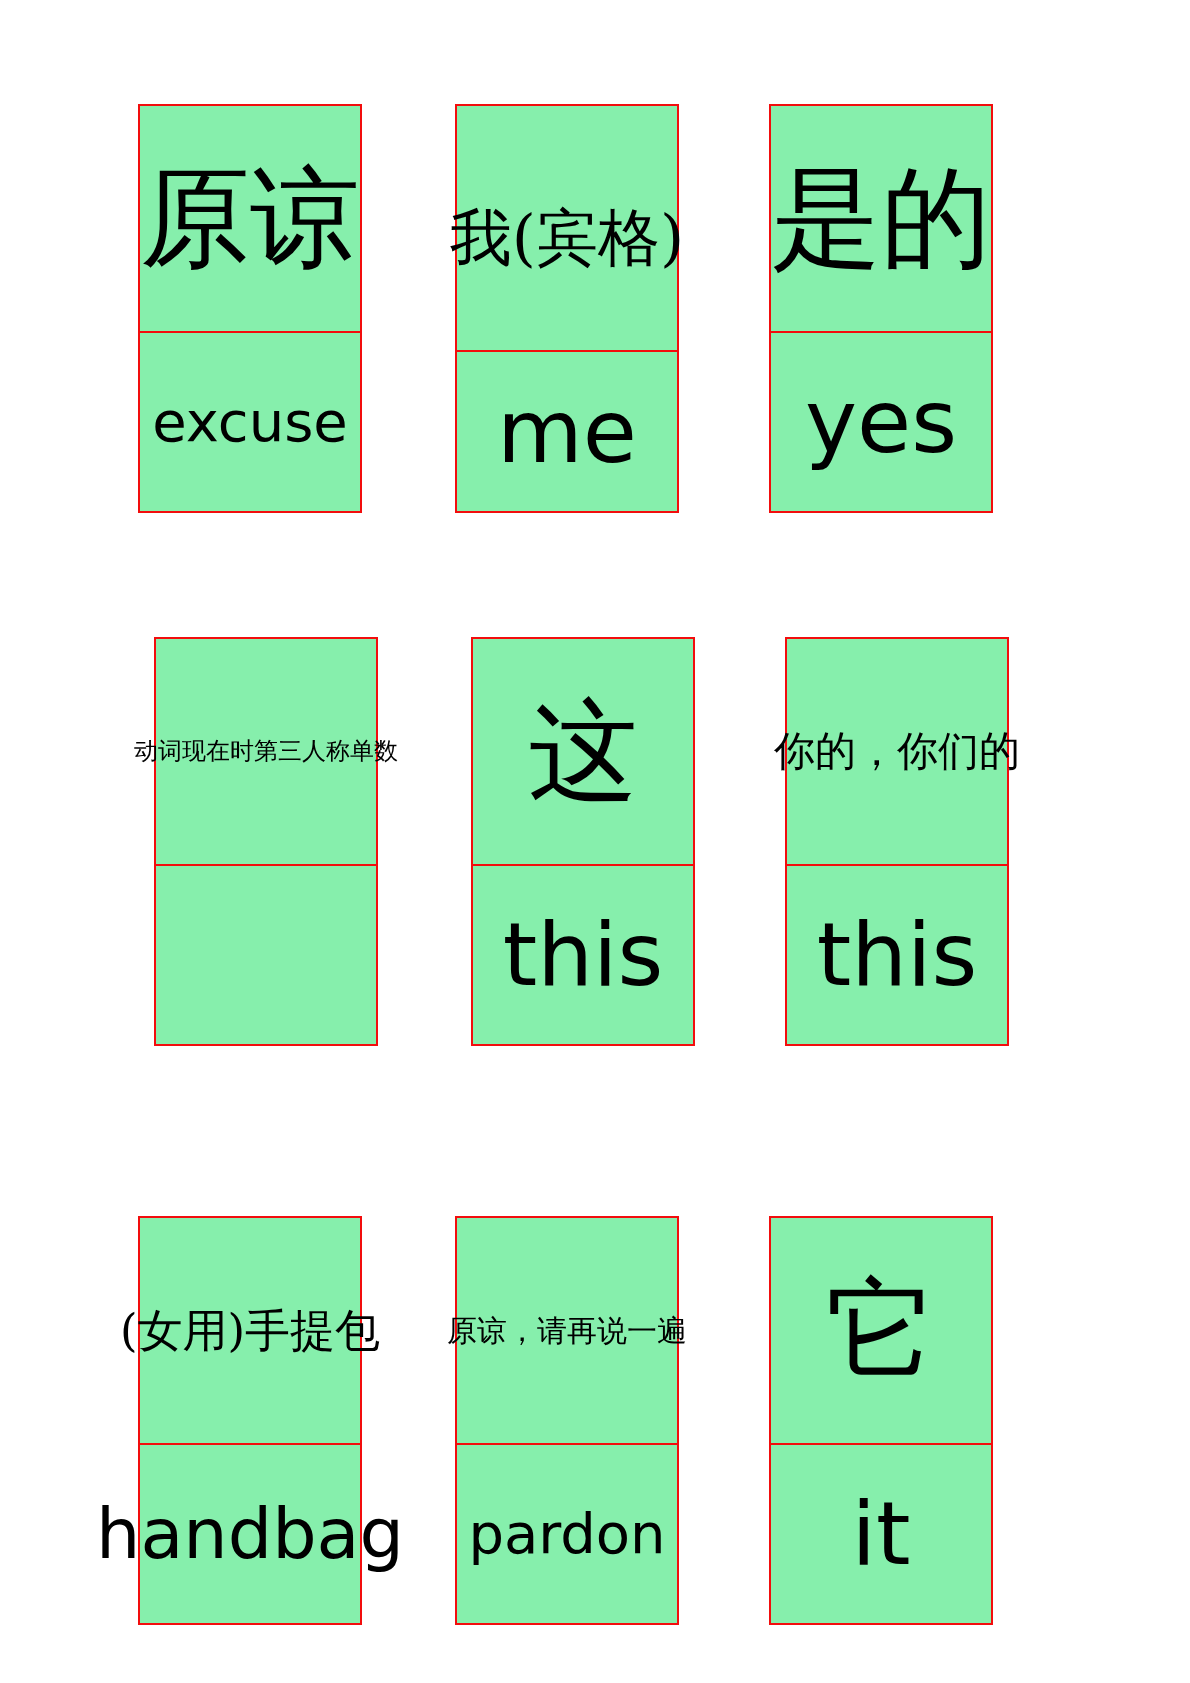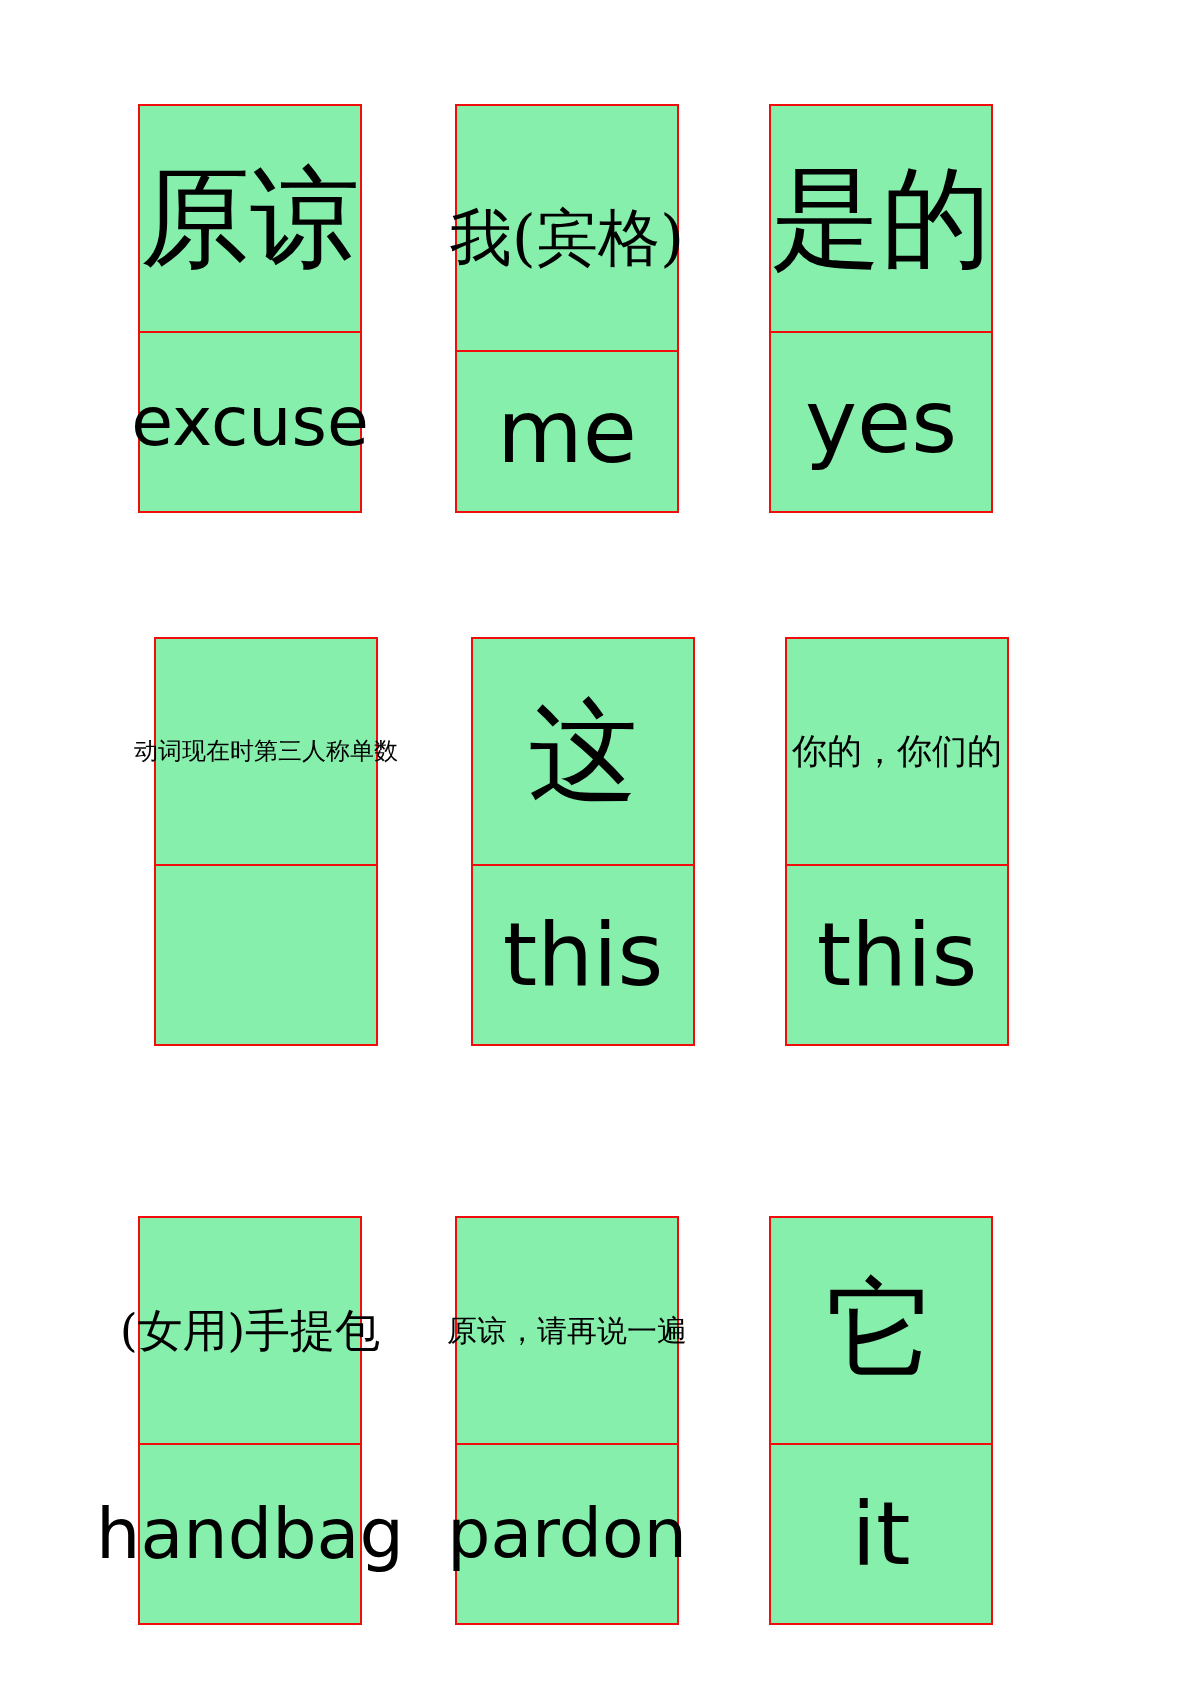--- a/index.html
+++ b/index.html
@@ -54,27 +54,27 @@
     justify-content: center;
     font-family: "DejaVu Sans", sans-serif;
     line-height: 1;
     white-space: nowrap;
   }
 
   
   .zh-xl  { font-size: 110px; }
   .zh-lg  { font-size: 62px; margin-top: 19px; }
   .zh-md46 { font-size: 45px; }
-  .zh-md42 { font-size: 35px; }
+  .zh-md42 { font-size: 41px; }
   .zh-sm31 { font-size: 30px; }
   .zh-sm25 { font-size: 24px; }
 
   
   .en-88 { font-size: 88px; border-radius: 24px; }
-  .en-82 { font-size: 68px; }
+  .en-82 { font-size: 56px; }
   .en-72 { font-size: 70px; }
 </style>
 </head>
 <body>
 
 <div id="page">
 
   <div class="card col0 row0">
     <div class="zh-section zh-xl">原谅</div>
     <div class="en-section en-82">excuse</div>

